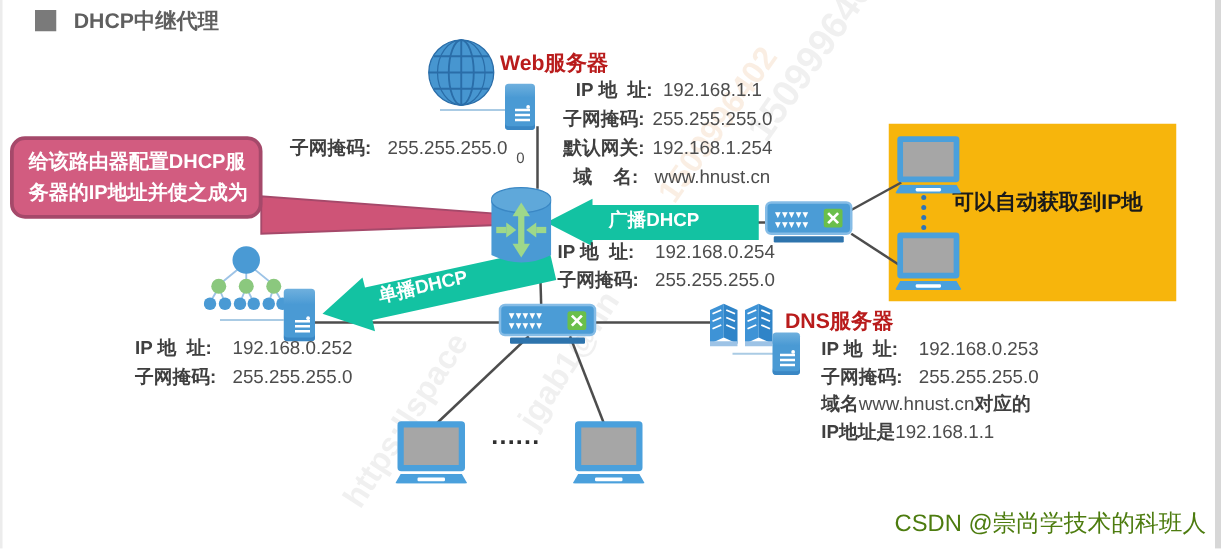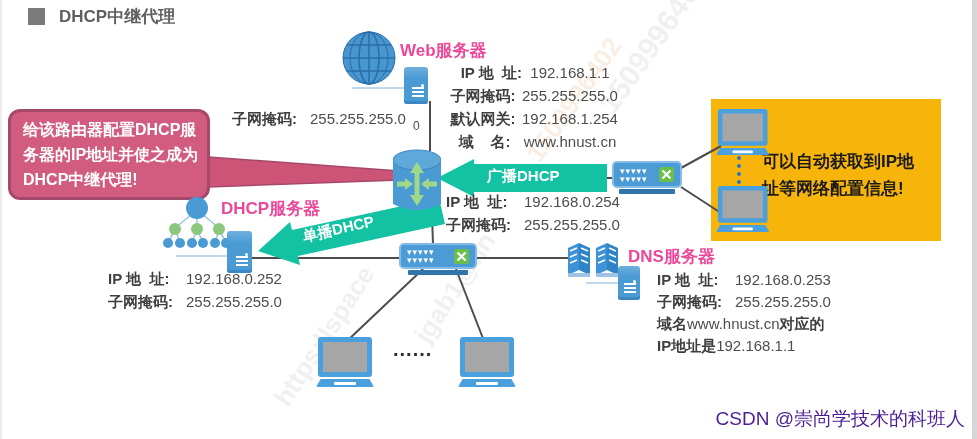--- a/index.html
+++ b/index.html
@@ -11,21 +11,21 @@
 
   
   .title-row{left:28px;top:5px;display:flex;align-items:center;gap:14px;}
   .title-sq{width:17px;height:17px;background:#7a7a7a;}
   .title-tx{font-size:17px;font-weight:bold;color:#5f5f5f;}
 
   
   .info{line-height:23px;font-size:15px;white-space:nowrap;}
   .info .k{font-weight:bold;color:#3f3f3f;display:inline-block;min-width:78px;white-space:pre;}
   .info .v{color:#4d4d4d;}
-  .dev-label{font-size:17px;font-weight:bold;color:#ec4899;white-space:nowrap;}
+  .dev-label{font-size:17px;font-weight:bold;color:#b91c1c;white-space:nowrap;}
   .b{font-weight:bold;color:#3f3f3f;}
   .r{color:#4d4d4d;}
 
   
   .pink-box{left:8px;top:109px;width:172px;padding:5px 12px;background:#d25c80;
             border:3px solid #a5496a;border-radius:12px;color:#fff;font-weight:bold;
             font-size:16px;line-height:25px;white-space:nowrap;}
 
   
   .yellow-box{left:711px;top:99px;width:230px;height:142px;background:#f7b50c;}
@@ -64,21 +64,21 @@
   .vdots{display:flex;flex-direction:column;gap:4px;}
   .vdots i{width:4px;height:4px;border-radius:50%;background:#2e75b6;}
 
   
   .wm{font-weight:bold;pointer-events:none;white-space:nowrap;}
   .wm1{left:592px;top:100px;transform:rotate(-55deg);transform-origin:left top;font-size:30px;color:rgba(160,160,160,0.16);}
   .wm2{left:520px;top:150px;transform:rotate(-55deg);transform-origin:left top;font-size:26px;color:rgba(225,150,80,0.16);}
   .wm3{left:268px;top:395px;transform:rotate(-57deg);transform-origin:left top;font-size:26px;color:rgba(150,150,150,0.14);}
   .wm4{left:408px;top:332px;transform:rotate(-57deg);transform-origin:left top;font-size:26px;color:rgba(150,150,150,0.14);}
 
-  .csdn{right:12px;top:406px;font-size:19px;color:#4c1d95;text-shadow:1px 1px 0 #fff;white-space:nowrap;}
+  .csdn{right:12px;top:406px;font-size:19px;color:#4d7c0f;text-shadow:1px 1px 0 #fff;white-space:nowrap;}
 </style>
 </head>
 <body>
 
 <div class="stage">
 
   <div class="abs title-row">
     <span class="title-sq"></span>
     <span class="title-tx">DHCP中继代理</span>
   </div>
@@ -108,26 +108,24 @@
       <line x1="586" y1="283" x2="620" y2="283"></line>
     </g>
     <polygon points="209,157 209,187 399,180 399,171" fill="#ce5477" stroke="#a5496a" stroke-width="1.5"></polygon>
     <polygon points="437,178 474,159 474,164 607,164 607,192 474,192 474,197" fill="#13c2a2"></polygon>
     <polygon points="258,251 290,222 292,230 439,198 445,224 298,256 300,265" fill="#13c2a2"></polygon>
   </svg>
 
   <div class="abs pink-box">
     <div>给该路由器配置DHCP服</div>
     <div>务器的IP地址并使之成为</div>
-    <div>DHCP中继代理!</div>
   </div>
 
   <div class="abs yellow-tx">
     <div>可以自动获取到IP地</div>
-    <div>址等网络配置信息!</div>
   </div>
 
   <div class="abs arrow-tx bcast-tx">广播DHCP</div>
   <div class="abs arrow-tx ucast-tx">单播DHCP</div>
 
   <svg class="abs" style="left:341px;top:30px;" width="56" height="56">
     <circle cx="28" cy="28" r="26" fill="#4796d0" stroke="#2a6da8"></circle>
     <ellipse cx="28" cy="28" rx="10" ry="26" fill="none" stroke="#2a6da8" stroke-width="1.5"></ellipse>
     <ellipse cx="28" cy="28" rx="19" ry="26" fill="none" stroke="#2a6da8" stroke-width="1"></ellipse>
     <line x1="28" y1="2" x2="28" y2="54" stroke="#2a6da8" stroke-width="1.5"></line>
@@ -239,21 +237,20 @@
     </g>
   </svg>
   <div class="abs tower" style="left:227px;top:231px;width:25px;height:42px;">
     <span class="pdot"></span>
     <span class="lines">
         <i></i>
         <i></i>
         <i></i>
       </span>
   </div>
-  <div class="abs dev-label" style="left:221px;top:197px;">DHCP服务器</div>
   <div class="abs info" style="left:108px;top:267px;">
     <div><span class="k">IP 地  址:</span><span class="v">192.168.0.252</span></div>
     <div><span class="k">子网掩码:</span><span class="v">255.255.255.0</span></div>
   </div>
 
   <div class="abs switch" style="left:399px;top:243px;">
     <div class="body" style="width:78px;height:26px;">
       <div class="marks">
         <div>▾▾▾▾▾</div>
         <div>▾▾▾▾▾</div>

